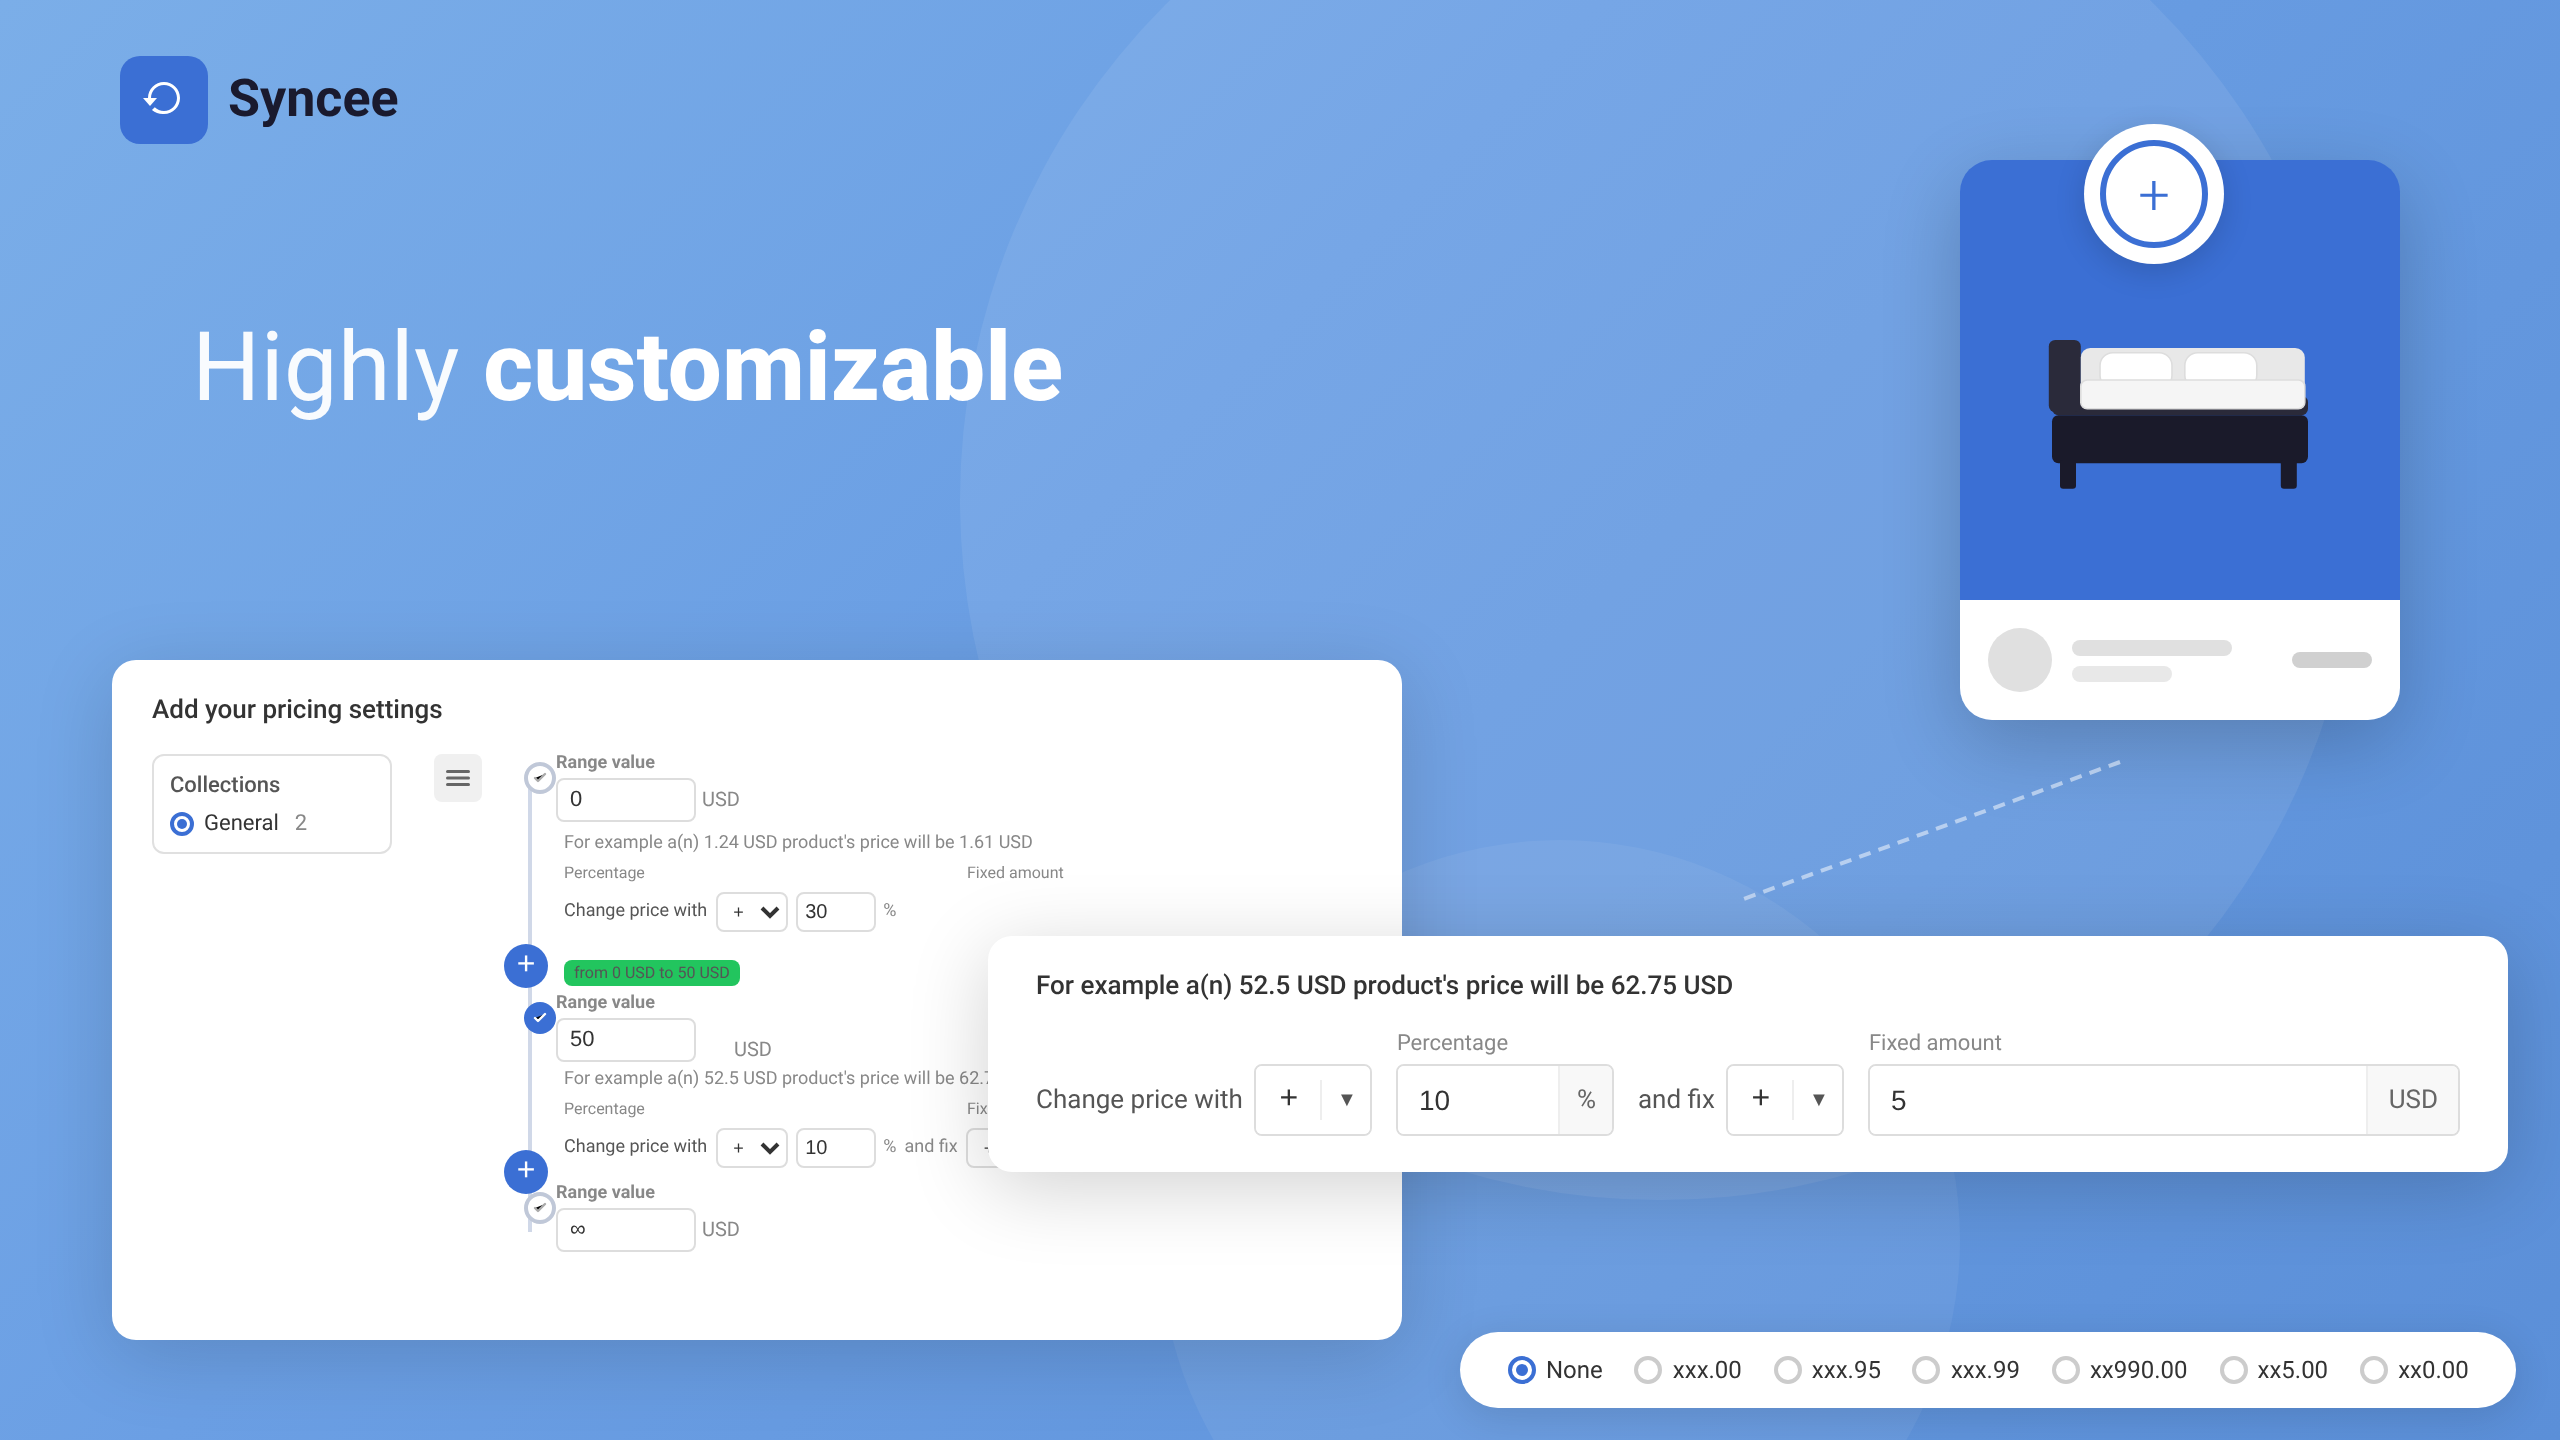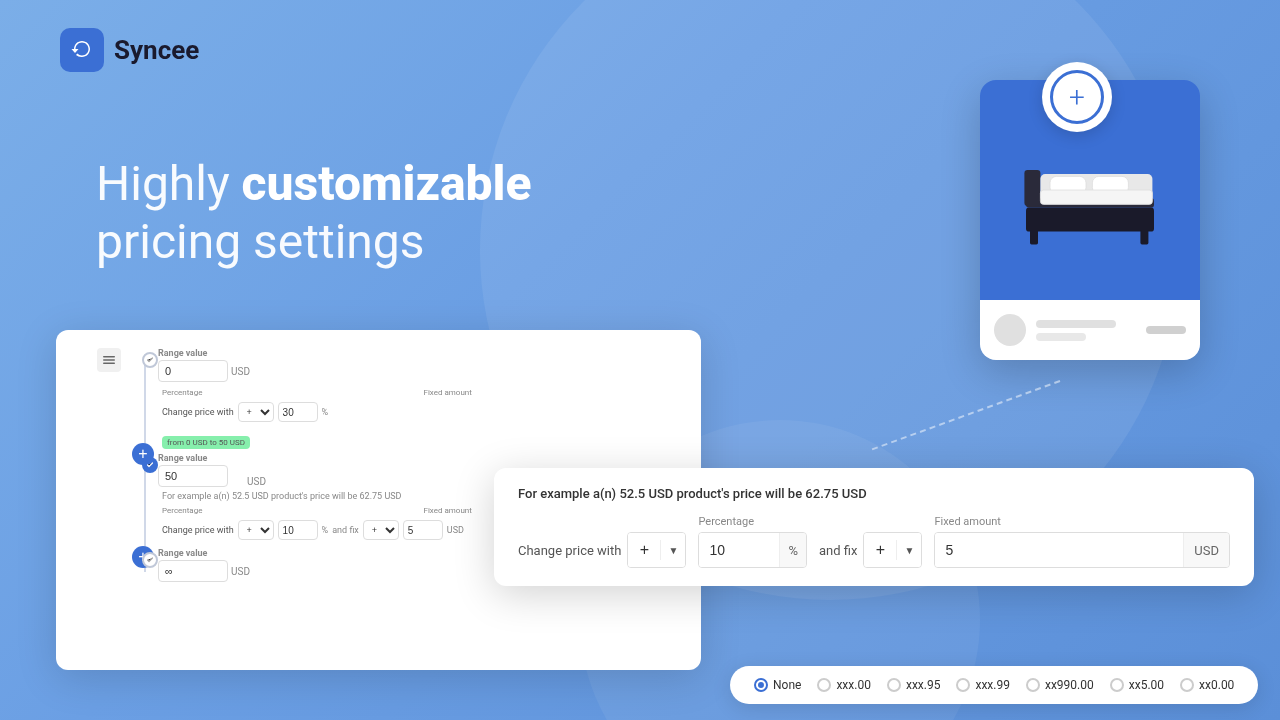--- a/index.html
+++ b/index.html
@@ -211,21 +211,21 @@
       color: #333;
     }
 
     .percent-label {
       font-size: 9px;
       color: #888;
     }
 
     
     .from-to-badge {
-      background: #86efac;
+      background: #22c55e;
       border-radius: 4px;
       padding: 2px 5px;
       font-size: 8px;
       color: #555;
       display: inline-block;
       margin-bottom: 3px;
     }
 
     
     .expanded-card {
@@ -445,21 +445,20 @@
     <svg width="26" height="26" viewBox="0 0 26 26" fill="none" xmlns="http://www.w3.org/2000/svg">
       <path d="M13 4C8.58 4 5 7.58 5 12h-2.5l3.5 4 3.5-4H6.5c0-3.59 2.91-6.5 6.5-6.5 3.59 0 6.5 2.91 6.5 6.5s-2.91 6.5-6.5 6.5c-1.8 0-3.43-.74-4.61-1.93l-1.42 1.42A8.44 8.44 0 0013 20c4.42 0 8-3.58 8-8s-3.58-8-8-8z" fill="white"></path>
     </svg>
   </div>
   <span class="logo-text">Syncee</span>
 </div>
 
 <div class="headline">
   <h1>
     <span>Highly </span><strong>customizable</strong><br>
-    <span>pricing settings</span>
   </h1>
 </div>
 
 <div class="product-card">
   <div class="product-card-image">
 
     <svg class="bed-svg" viewBox="0 0 200 160" xmlns="http://www.w3.org/2000/svg">
 
       <rect x="20" y="90" width="160" height="12" rx="4" fill="#2a2a3a"></rect>
       <rect x="20" y="102" width="160" height="30" rx="4" fill="#1a1a2a"></rect>
@@ -490,23 +489,34 @@
 
 <div class="add-circle">
   <div class="add-circle-inner">
     <span>+</span>
   </div>
 </div>
 
 <div class="dashed-connector"></div>
 
 <div class="pricing-card">
+  <div class="pricing-card-title">Add your pricing settings</div>
 
   <div style="display:flex; gap:0; position:relative;">
 
+    <div class="collections-panel">
+      <div class="collections-box">
+        <div class="collections-label">Collections</div>
+        <div class="collections-item">
+          <div class="radio-blue"></div>
+          <span>General</span>
+          <span style="margin-left:3px; color:#888;">2</span>
+        </div>
+      </div>
+    </div>
 
     <div style="width:50px; display:flex; flex-direction:column; align-items:center; padding-top:0px; margin-left:8px;">
       <div style="width:24px; height:24px; background:#f0f0f0; border-radius:4px; display:flex; align-items:center; justify-content:center; margin-bottom:4px;">
         <svg width="14" height="14" viewBox="0 0 14 14" fill="none">
           <rect x="1" y="3" width="12" height="1.5" rx="0.75" fill="#666"></rect>
           <rect x="1" y="6.25" width="12" height="1.5" rx="0.75" fill="#666"></rect>
           <rect x="1" y="9.5" width="12" height="1.5" rx="0.75" fill="#666"></rect>
         </svg>
       </div>
     </div>
@@ -528,20 +538,21 @@
             <div class="range-label-small">Range value</div>
             <div style="display:flex; align-items:center; gap:3px;">
               <input class="range-input-small" value="0" readonly="" style="">
               <span class="range-unit">USD</span>
             </div>
           </div>
         </div>
       </div>
 
       
+      <div class="example-text" style="padding-left:4px;">For example a(n) 1.24 USD product's price will be 1.61 USD</div>
 
       
       <div style="display:grid; grid-template-columns:1fr 1fr; gap:4px; margin-bottom:3px; padding-left:4px;">
         <span class="col-header">Percentage</span>
         <span class="col-header">Fixed amount</span>
       </div>
 
       
       <div style="display:flex; align-items:center; gap:4px; margin-bottom:8px; padding-left:4px;">
         <span class="small-label">Change price with</span>

